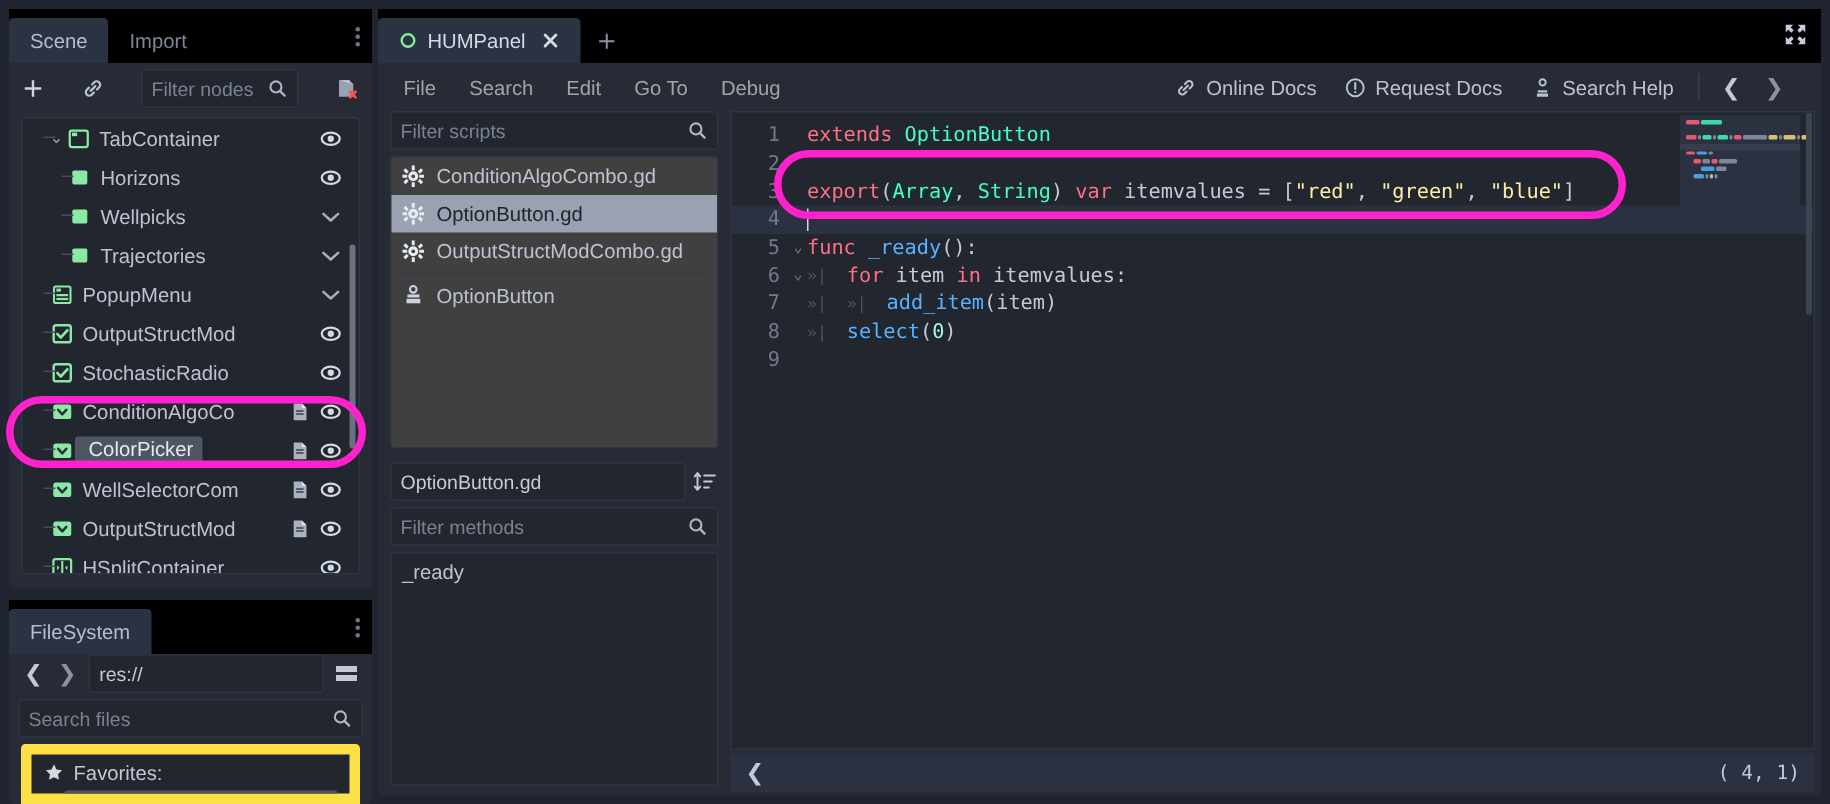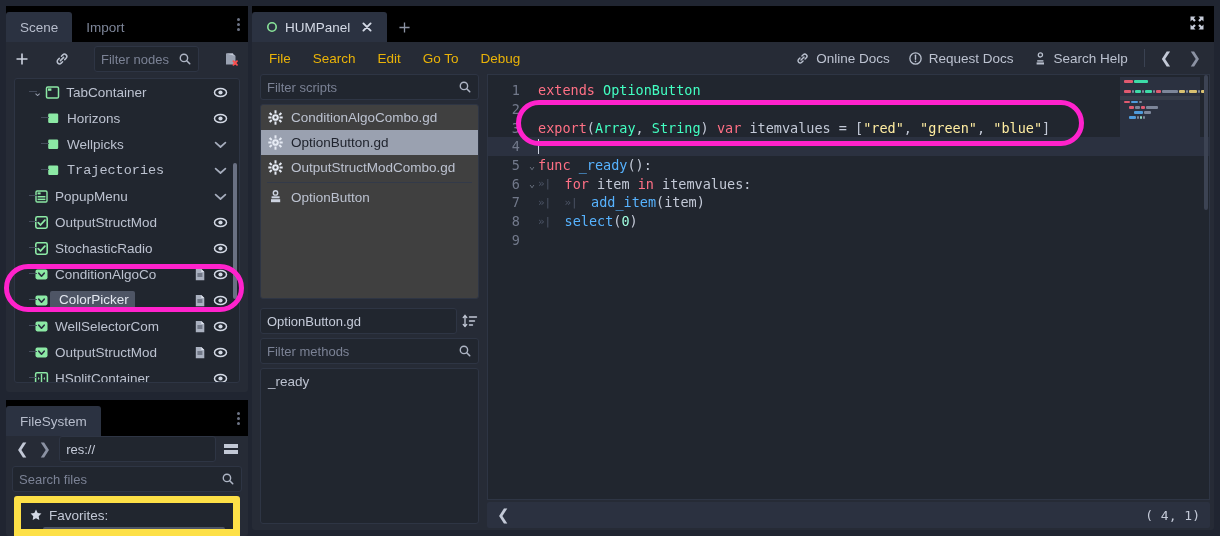--- a/index.html
+++ b/index.html
@@ -70,22 +70,22 @@
   .fs-row.sel { background: #4e5565; margin: 0 8px 0 22px; border-radius: 2px;
     padding-left: 6px; color: #e0e5ee; }
 
   
   #editor { left: 252px; top: 6px; width: 962px; height: 524px;
     background: #262b36; border-radius: 3px; }
   #ed-tabs { position: absolute; left: 0; top: 0; width: 962px; height: 36px; }
   #ed-tab { display: flex; align-items: center; gap: 7px; }
   #ed-menu { position: absolute; left: 8px; top: 38px; height: 28px;
     display: flex; align-items: center; gap: 4px; }
-  .menu-item { font-size: 13.5px; color: #eab308; padding: 4px 9px; border-radius: 3px; }
-  #ed-tools { position: absolute; right: 6px; top: 38px; height: 28px;
+  .menu-item { font-size: 13.5px; color: #a3a3a3; padding: 4px 9px; border-radius: 3px; }
+  #ed-tools { position: absolute; right: 18px; top: 38px; height: 28px;
     display: flex; align-items: center; gap: 2px; }
   .tool-btn { display: flex; align-items: center; gap: 6px; font-size: 13.5px;
     color: #bcc2d0; padding: 4px 8px; border-radius: 3px; }
   .vsep { width: 1px; height: 18px; background: #3a4252; margin: 0 6px; }
   .chev { color: #c3c9d7; font-size: 15px; padding: 3px 7px; }
 
   #scripts-panel { position: absolute; left: 4px; top: 68px; width: 227px; height: 452px; }
   #script-filter { width: 219px; margin-left: 4px; }
   #script-list { position: absolute; left: 4px; top: 30px; width: 219px; height: 195px;
     background: #404040; border: 1px solid #2e3544; border-radius: 3px; }
@@ -234,21 +234,21 @@
                 <rect x="3.2" y="3.6" width="10" height="9.4" rx="1.2" fill="#8ce9a5"></rect>
               </svg>
             </span>
             <span class="nname-wrap"><span class="nname">Wellpicks</span></span>
             <span class="eye">
               <svg width="17" height="17" viewBox="0 0 17 17">
                 <path d="M3.6 6.6l4.9 4.4 4.9-4.4" stroke="#a6adbd" stroke-width="1.7" fill="none" stroke-linecap="round" stroke-linejoin="round"></path>
               </svg>
             </span>
           </div>
-          <div class="tree-row" style="padding-left: 30px; font-family: Liberation Mono, monospace;">
+          <div class="tree-row" style="padding-left: 30px;">
             <span class="gline" style="left: 26px; top: 12px; width: 8px; height: 1px;"></span>
             <span>
               <svg width="17" height="17" viewBox="0 0 17 17">
                 <rect x="3.2" y="3.6" width="10" height="9.4" rx="1.2" fill="#8ce9a5"></rect>
               </svg>
             </span>
             <span class="nname-wrap"><span class="nname">Trajectories</span></span>
             <span class="eye">
               <svg width="17" height="17" viewBox="0 0 17 17">
                 <path d="M3.6 6.6l4.9 4.4 4.9-4.4" stroke="#a6adbd" stroke-width="1.7" fill="none" stroke-linecap="round" stroke-linejoin="round"></path>

